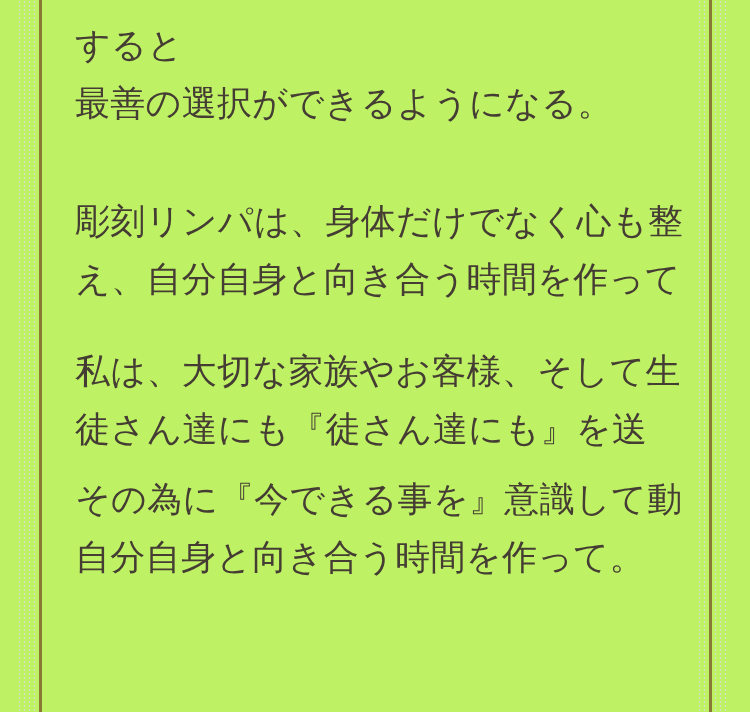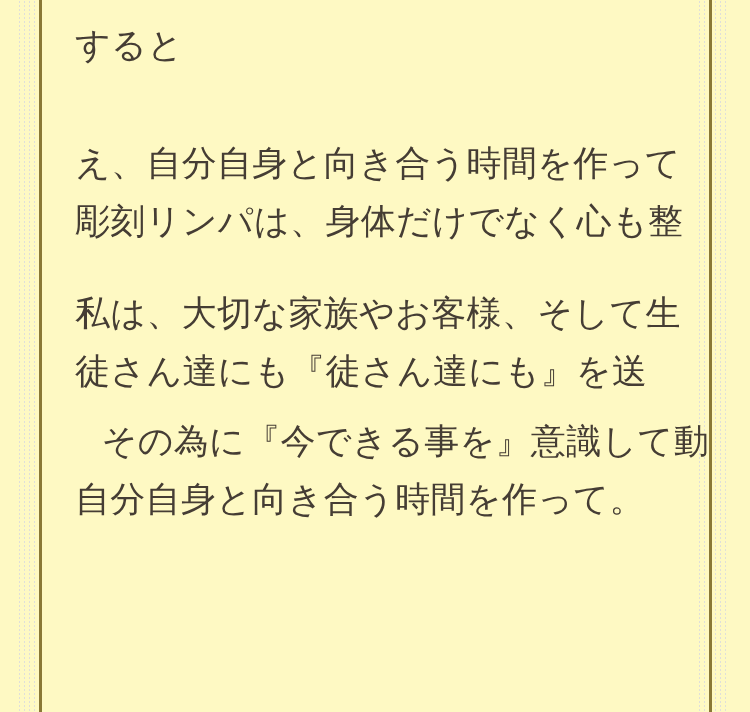--- a/index.html
+++ b/index.html
@@ -55,44 +55,45 @@
   .text-line {
     font-size: 35px;
     line-height: 58px;
     letter-spacing: 0.3px;
     white-space: nowrap;
   }
 </style>
 </head>
 <body>
 
-<div class="page" style="background: #fef9c3;">
+<div class="page" style="background: #bef264;">
 
   <div class="dots dots-left"></div>
   <div class="vline vline-left" style="background: rgb(138, 120, 54);"></div>
 
   <div class="dots dots-right-inner"></div>
   <div class="vline vline-right" style="background: rgb(138, 120, 54);"></div>
   <div class="dots dots-right-outer"></div>
 
   <div class="content">
 
     <div class="para para-1">
       <div class="text-line" style="color: rgb(69, 61, 52);">すると</div>
+      <div class="text-line" style="color: rgb(69, 61, 52);">最善の選択ができるようになる。</div>
     </div>
 
     <div class="para para-2">
+      <div class="text-line" style="color: rgb(69, 61, 52);">彫刻リンパは、身体だけでなく心も整</div>
       <div class="text-line" style="color: rgb(69, 61, 52);">え、自分自身と向き合う時間を作って</div>
-      <div class="text-line" style="color: rgb(69, 61, 52);">彫刻リンパは、身体だけでなく心も整</div>
     </div>
 
     <div class="para para-3">
       <div class="text-line" style="color: rgb(69, 61, 52);">私は、大切な家族やお客様、そして生</div>
       <div class="text-line" style="color: rgb(69, 61, 52);">徒さん達にも『徒さん達にも』を送</div>
     </div>
 
     <div class="para para-4">
-      <div class="text-line" style="color: rgb(69, 61, 52); text-align: right;">その為に『今できる事を』意識して動</div>
+      <div class="text-line" style="color: rgb(69, 61, 52);">その為に『今できる事を』意識して動</div>
       <div class="text-line" style="color: rgb(69, 61, 52);">自分自身と向き合う時間を作って。</div>
     </div>
 
   </div>
 </div>
 
 </body></html>

